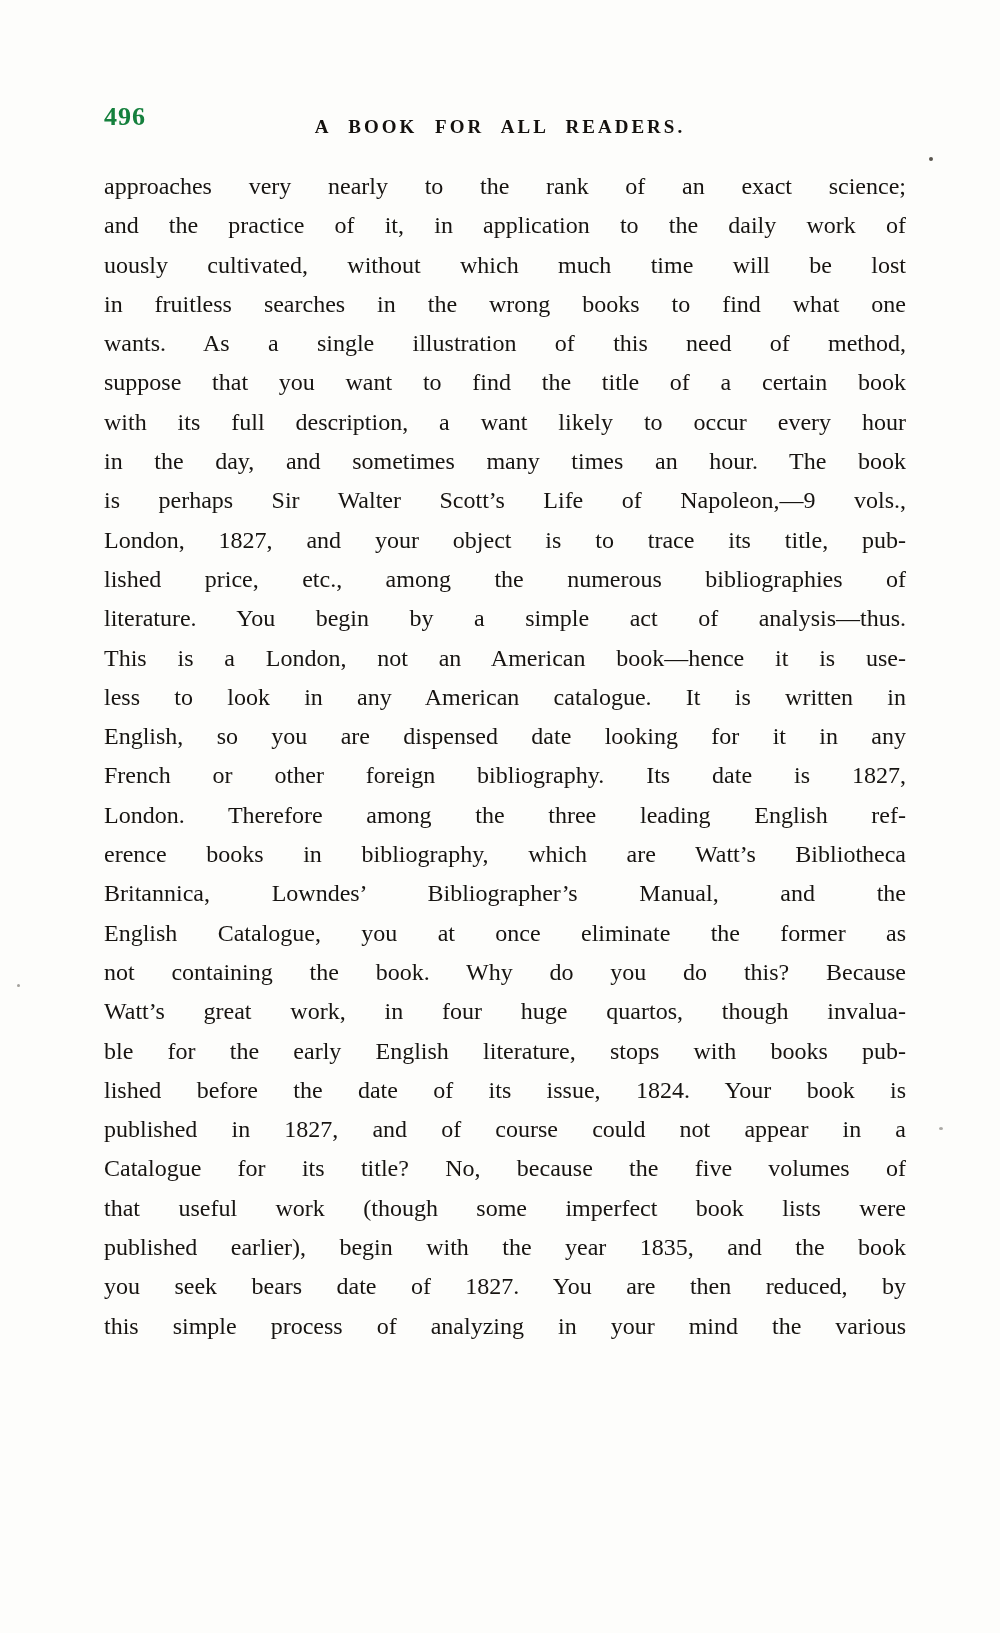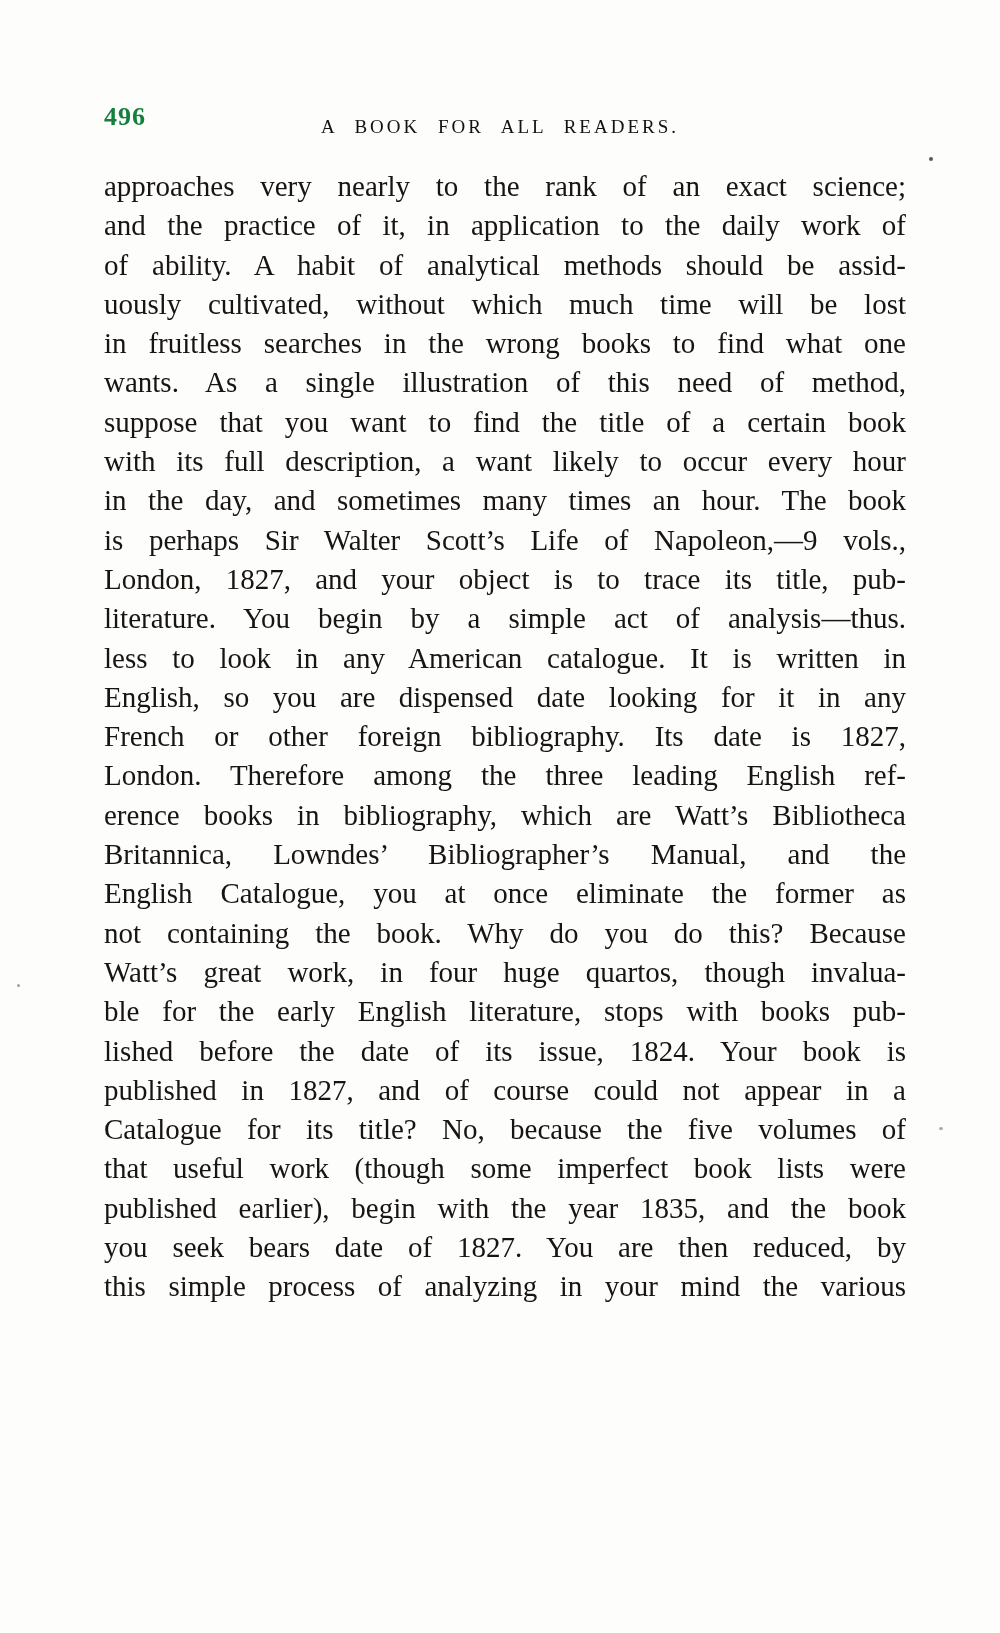--- a/index.html
+++ b/index.html
@@ -28,31 +28,31 @@
     letter-spacing: 1px;
     color: #15803d;
   }
   .running-header {
     position: absolute;
     top: 116px;
     left: 0;
     width: 1000px;
     text-align: center;
     font-size: 19px;
-    font-weight: normal;
+    font-weight: bold;
     letter-spacing: 3px;
     word-spacing: 10px;
     color: #14110e;
   }
   .body-text {
     position: absolute;
     top: 167px;
     left: 104px;
     width: 802px;
-    font-size: 29px;
+    font-size: 24px;
     line-height: 39.3px;
   }
   .line {
     height: 39.3px;
     text-align: justify;
     text-align-last: justify;
     text-justify: inter-word;
     white-space: nowrap;
     overflow: visible;
   }
@@ -70,30 +70,31 @@
 
 <div class="page">
 
   <div class="page-number">496</div>
 
   <div class="running-header">A BOOK FOR ALL READERS.</div>
 
   <div class="body-text">
       <div class="line">approaches very nearly to the rank of an exact science;</div>
       <div class="line">and the practice of it, in application to the daily work of</div>
-      <div class="line">of ability.  A habit of analytical methods should be assid-</div>
       <div class="line">uously cultivated, without which much time will be lost</div>
       <div class="line">in fruitless searches in the wrong books to find what one</div>
       <div class="line">wants.  As a single illustration of this need of method,</div>
       <div class="line">suppose that you want to find the title of a certain book</div>
       <div class="line">with its full description, a want likely to occur every hour</div>
       <div class="line">in the day, and sometimes many times an hour.  The book</div>
       <div class="line">is perhaps Sir Walter Scott’s Life of Napoleon,—9 vols.,</div>
       <div class="line">London, 1827, and your object is to trace its title, pub-</div>
+      <div class="line">lished price, etc., among the numerous bibliographies of</div>
       <div class="line">literature.  You begin by a simple act of analysis—thus.</div>
+      <div class="line">This is a London, not an American book—hence it is use-</div>
       <div class="line">less to look in any American catalogue.  It is written in</div>
       <div class="line">English, so you are dispensed date looking for it in any</div>
       <div class="line">French or other foreign bibliography.  Its date is 1827,</div>
       <div class="line">London.  Therefore among the three leading English ref-</div>
       <div class="line">erence books in bibliography, which are Watt’s Bibliotheca</div>
       <div class="line">Britannica, Lowndes’ Bibliographer’s Manual, and the</div>
       <div class="line">English Catalogue, you at once eliminate the former as</div>
       <div class="line">not containing the book.  Why do you do this?  Because</div>
       <div class="line">Watt’s great work, in four huge quartos, though invalua-</div>
       <div class="line">ble for the early English literature, stops with books pub-</div>

